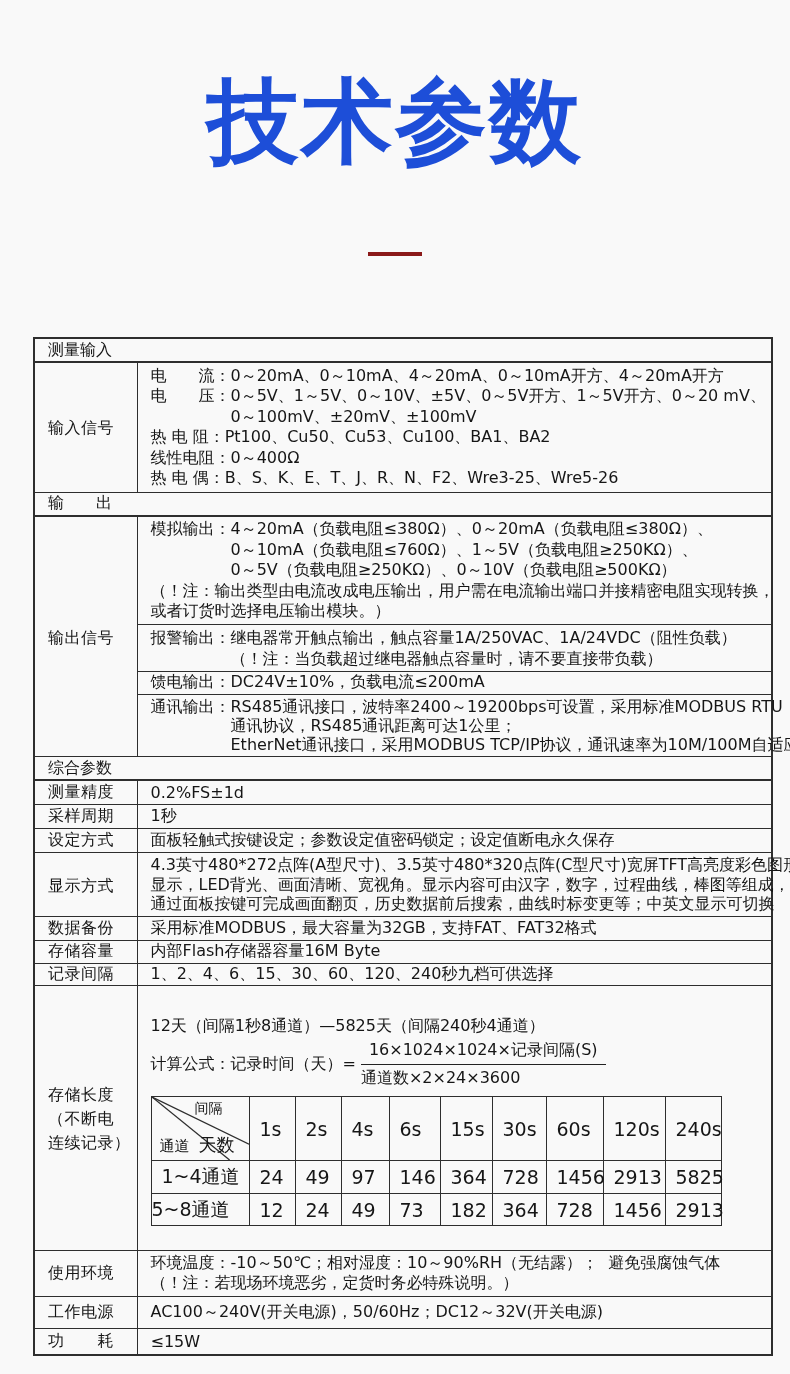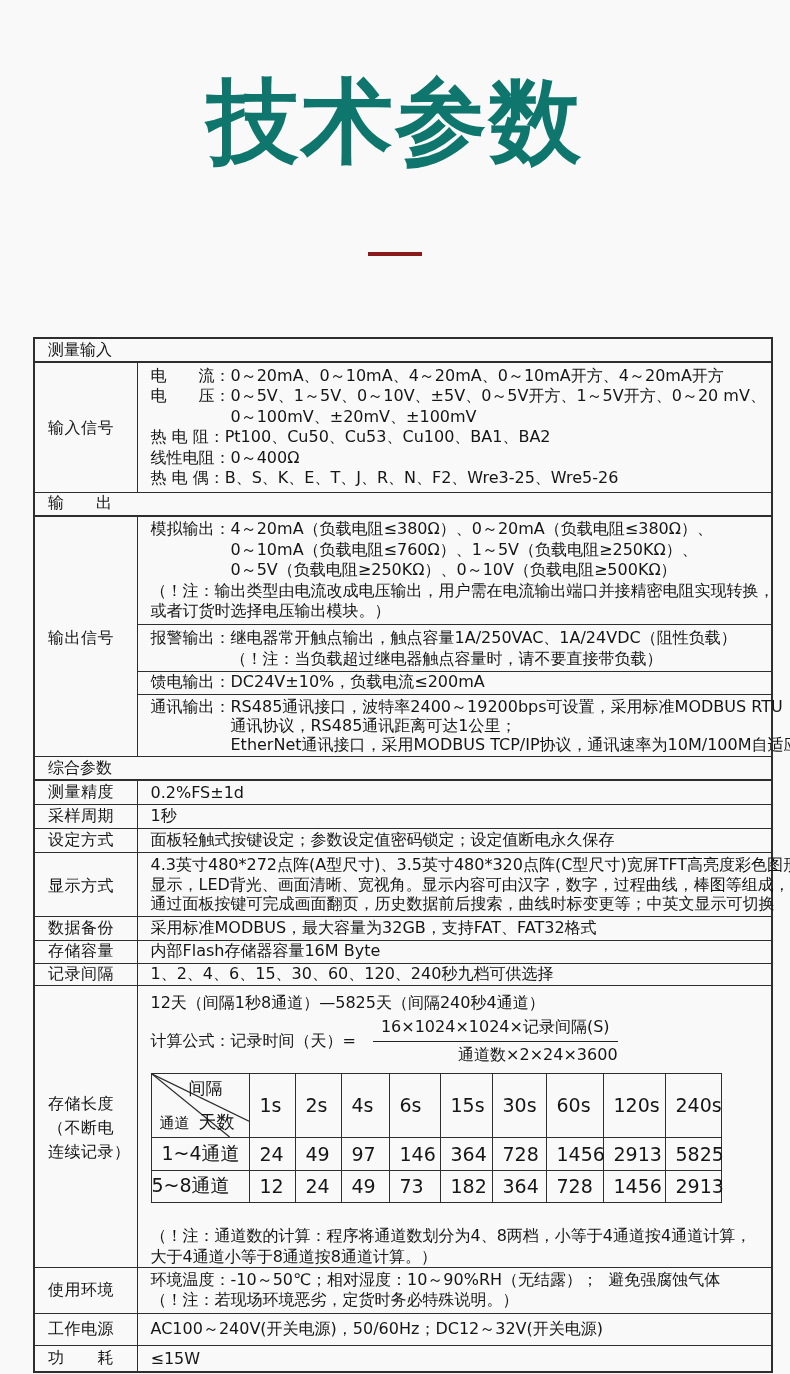--- a/index.html
+++ b/index.html
@@ -1,47 +1,47 @@
 <!DOCTYPE html>
 <html><head>
 <meta charset="utf-8">
 <style>
   * { margin:0; padding:0; box-sizing:border-box; }
   html,body { width:790px; background:#f9f9f9; }
   body { height:1374px; position:relative; overflow:hidden;
          font-family:"DejaVu Sans", sans-serif; color:#161616; }
   .title { margin-top:72px; text-align:center; font-size:92px; line-height:100px;
-           font-weight:bold; color:#0f766e; letter-spacing:2px; }
+           font-weight:bold; color:#1d4ed8; letter-spacing:2px; }
   .divider { width:54px; height:4px; background:#8b1a1a; margin:80px auto 0 auto; }
   table.spec { border-collapse:collapse; table-layout:fixed;
                margin:81px 0 0 33px; width:740px;
                border:2px solid #2e2e2e; font-size:16px; }
   table.spec td { border:1px solid #2e2e2e; vertical-align:middle; }
   td.lbl { padding-left:13px; letter-spacing:0.5px; }
   td.val { padding-left:13px; }
   tr.r-section td { padding-left:13px; border-bottom-width:2px; font-weight:500; }
   .line { line-height:20.5px; white-space:pre; }
   .lh19 .line { line-height:19.3px; }
   .lh195 .line { line-height:19.5px; }
   .lh21 .line { line-height:21px; }
   td.pad0 { padding-top:2px; padding-bottom:2px; }
   td.top { vertical-align:top; padding-top:3px; }
   .lbl3 .line { line-height:24px; white-space:pre; }
   
   .st-range { margin-top:3px; line-height:21px; }
   .formula { display:flex; align-items:center; margin-top:4px; }
-  .frac { display:inline-block; text-align:right; margin-left:17px; }
+  .frac { display:inline-block; text-align:left; margin-left:5px; }
   .frac .num { border-bottom:1.5px solid #222; padding:0 8px 3px 8px; }
   .frac .den { padding-top:3px; }
   table.inner { border-collapse:collapse; table-layout:fixed; width:570px;
                 margin:7px 0 0 0; border:1.5px solid #2e2e2e; font-size:19px; }
   table.inner td { border:1px solid #2e2e2e; padding-left:10px; }
   td.corner { position:relative; padding:0 !important; }
   td.corner svg { position:absolute; inset:0; width:100%; height:100%; }
-  .c-top { position:absolute; top:3px; right:26px; font-size:17px; }
+  .c-top { position:absolute; top:3px; right:26px; font-size:14px; }
   .c-mid { position:absolute; top:36px; right:14px; font-size:18px;font-family:Liberation Mono, monospace; }
   .c-bot { position:absolute; bottom:4px; left:8px; font-size:15px; }
   .st-note { margin-top:22px; }
 </style>
 </head>
 <body>
 
 <div class="title">技术参数</div>
 <div class="divider"></div>
 
@@ -205,24 +205,20 @@
               <td>49</td>
               <td>73</td>
               <td>182</td>
               <td>364</td>
               <td>728</td>
               <td>1456</td>
               <td>2913</td>
             </tr>
           </tbody>
         </table>
-        <div class="st-note lh21">
-          <div class="line">（！注：通道数的计算：程序将通道数划分为4、8两档，小等于4通道按4通道计算，</div>
-          <div class="line">大于4通道小等于8通道按8通道计算。）</div>
-        </div>
       </td>
     </tr>
 
     <tr style="height:41px">
       <td class="lbl">使用环境</td>
       <td class="val pad0">
         <div class="line">环境温度：-10～50℃；相对湿度：10～90%RH（无结露）；  避免强腐蚀气体</div>
         <div class="line">（！注：若现场环境恶劣，定货时务必特殊说明。）</div>
       </td>
     </tr>

